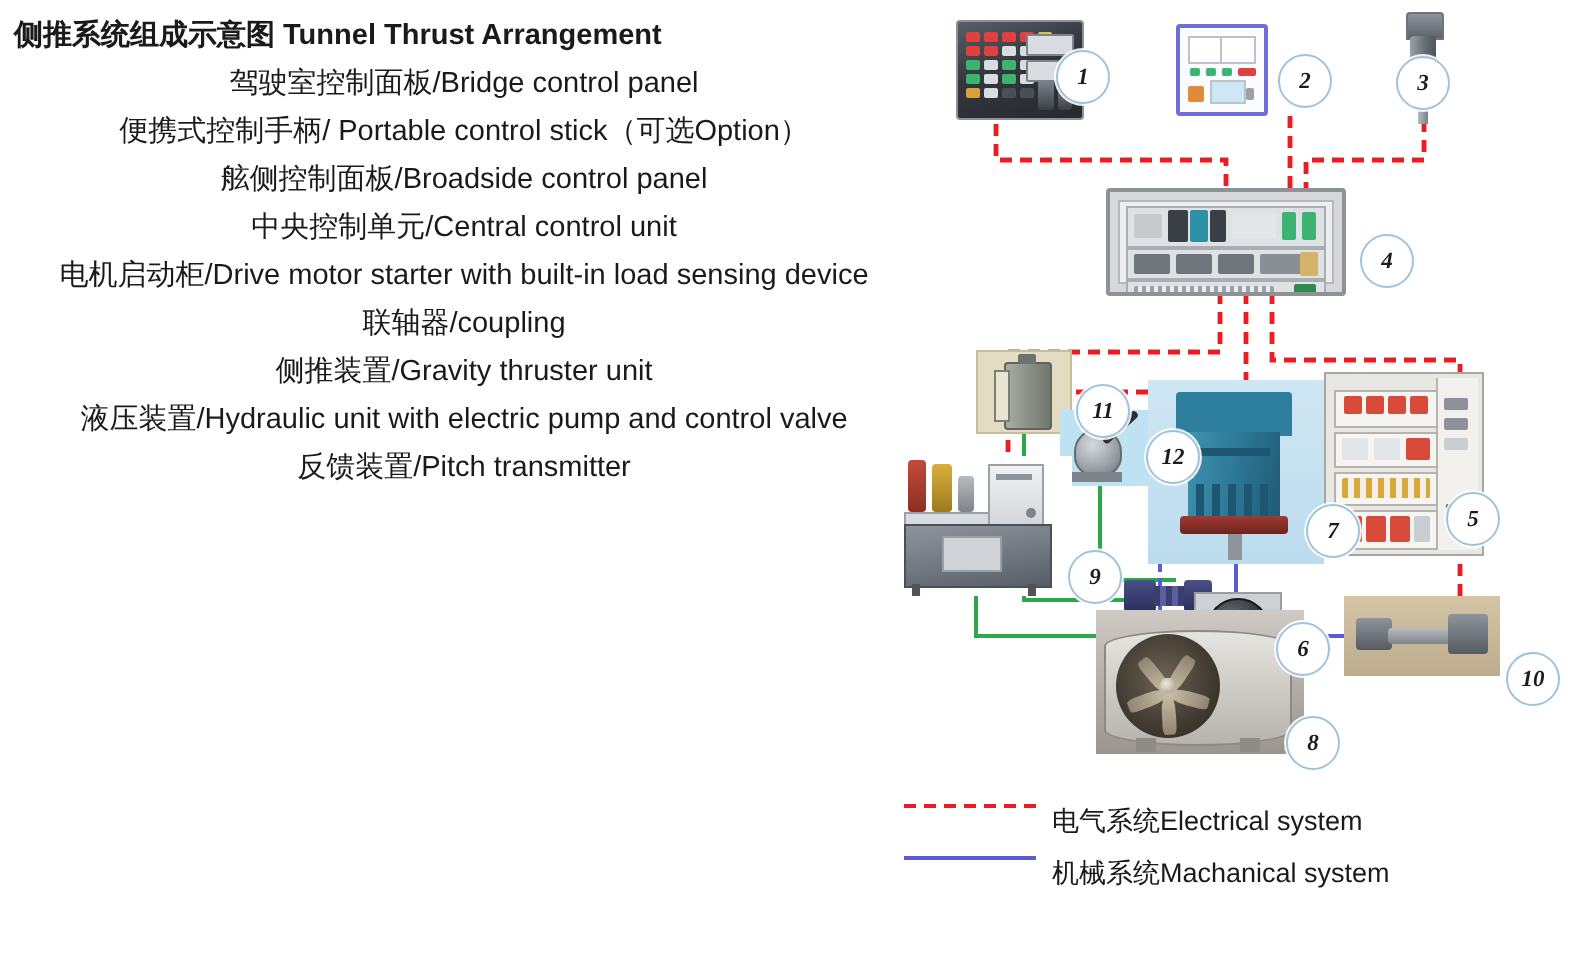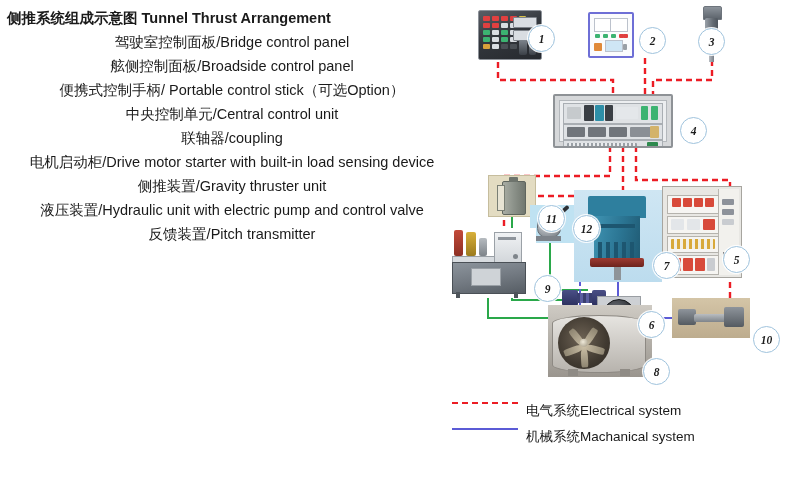--- a/index.html
+++ b/index.html
@@ -353,25 +353,25 @@
     color: #1a1a1a;
     white-space: nowrap;
   }
 </style>
 </head>
 <body>
 
 <div id="legend-list">
   <div class="title">侧推系统组成示意图 Tunnel Thrust Arrangement</div>
   <div class="item">驾驶室控制面板/Bridge control panel</div>
+  <div class="item">便携式控制手柄/ Portable control stick（可选Option）</div>
   <div class="item">舷侧控制面板/Broadside control panel</div>
-  <div class="item">便携式控制手柄/ Portable control stick（可选Option）</div>
   <div class="item">中央控制单元/Central control unit</div>
+  <div class="item">电机启动柜/Drive motor starter with built-in load sensing device</div>
   <div class="item">联轴器/coupling</div>
-  <div class="item">电机启动柜/Drive motor starter with built-in load sensing device</div>
   <div class="item">侧推装置/Gravity thruster unit</div>
   <div class="item">液压装置/Hydraulic unit with electric pump and control valve</div>
   <div class="item">反馈装置/Pitch transmitter</div>
 </div>
 
 <div id="diagram">
 
   <svg id="wires" viewBox="0 0 348 400">
 
     <g fill="none" stroke="#ec1c24" stroke-width="2.4" stroke-dasharray="6,4">
@@ -496,21 +496,21 @@
       </div>
     </div>
   </div>
   <div class="callout" style="left:240px; top:117px;">4</div>
 
   <div class="comp gravity" style="left:48px; top:175px; width:48px; height:42px;">
     <div class="gt-body" style="left:13px; top:5px; width:22px; height:32px;"></div>
     <div class="gt-gauge" style="left:8px; top:9px; width:6px; height:24px;"></div>
     <div class="gt-cap" style="left:20px; top:1px; width:9px; height:5px;"></div>
   </div>
-  <div class="callout" style="left:98px; top:205px;">11</div>
+  <div class="callout" style="left:98px; top:192px;">11</div>
 
   <div class="comp handpump" style="left:90px; top:205px; width:46px; height:38px;">
     <div class="hp-body" style="left:7px; top:9px; width:22px; height:22px;"></div>
     <div class="hp-lever" style="left:22px; top:14px; width:22px; height:4px; transform:rotate(-42deg);"></div>
     <div class="hp-base" style="left:5px; bottom:2px; width:26px; height:5px;"></div>
   </div>
   <div class="callout" style="left:133px; top:215px;">12</div>
 
   <div class="comp motor" style="left:134px; top:190px; width:88px; height:92px;">
     <div class="motor-top" style="left:14px; top:6px; width:58px; height:22px;"></div>

